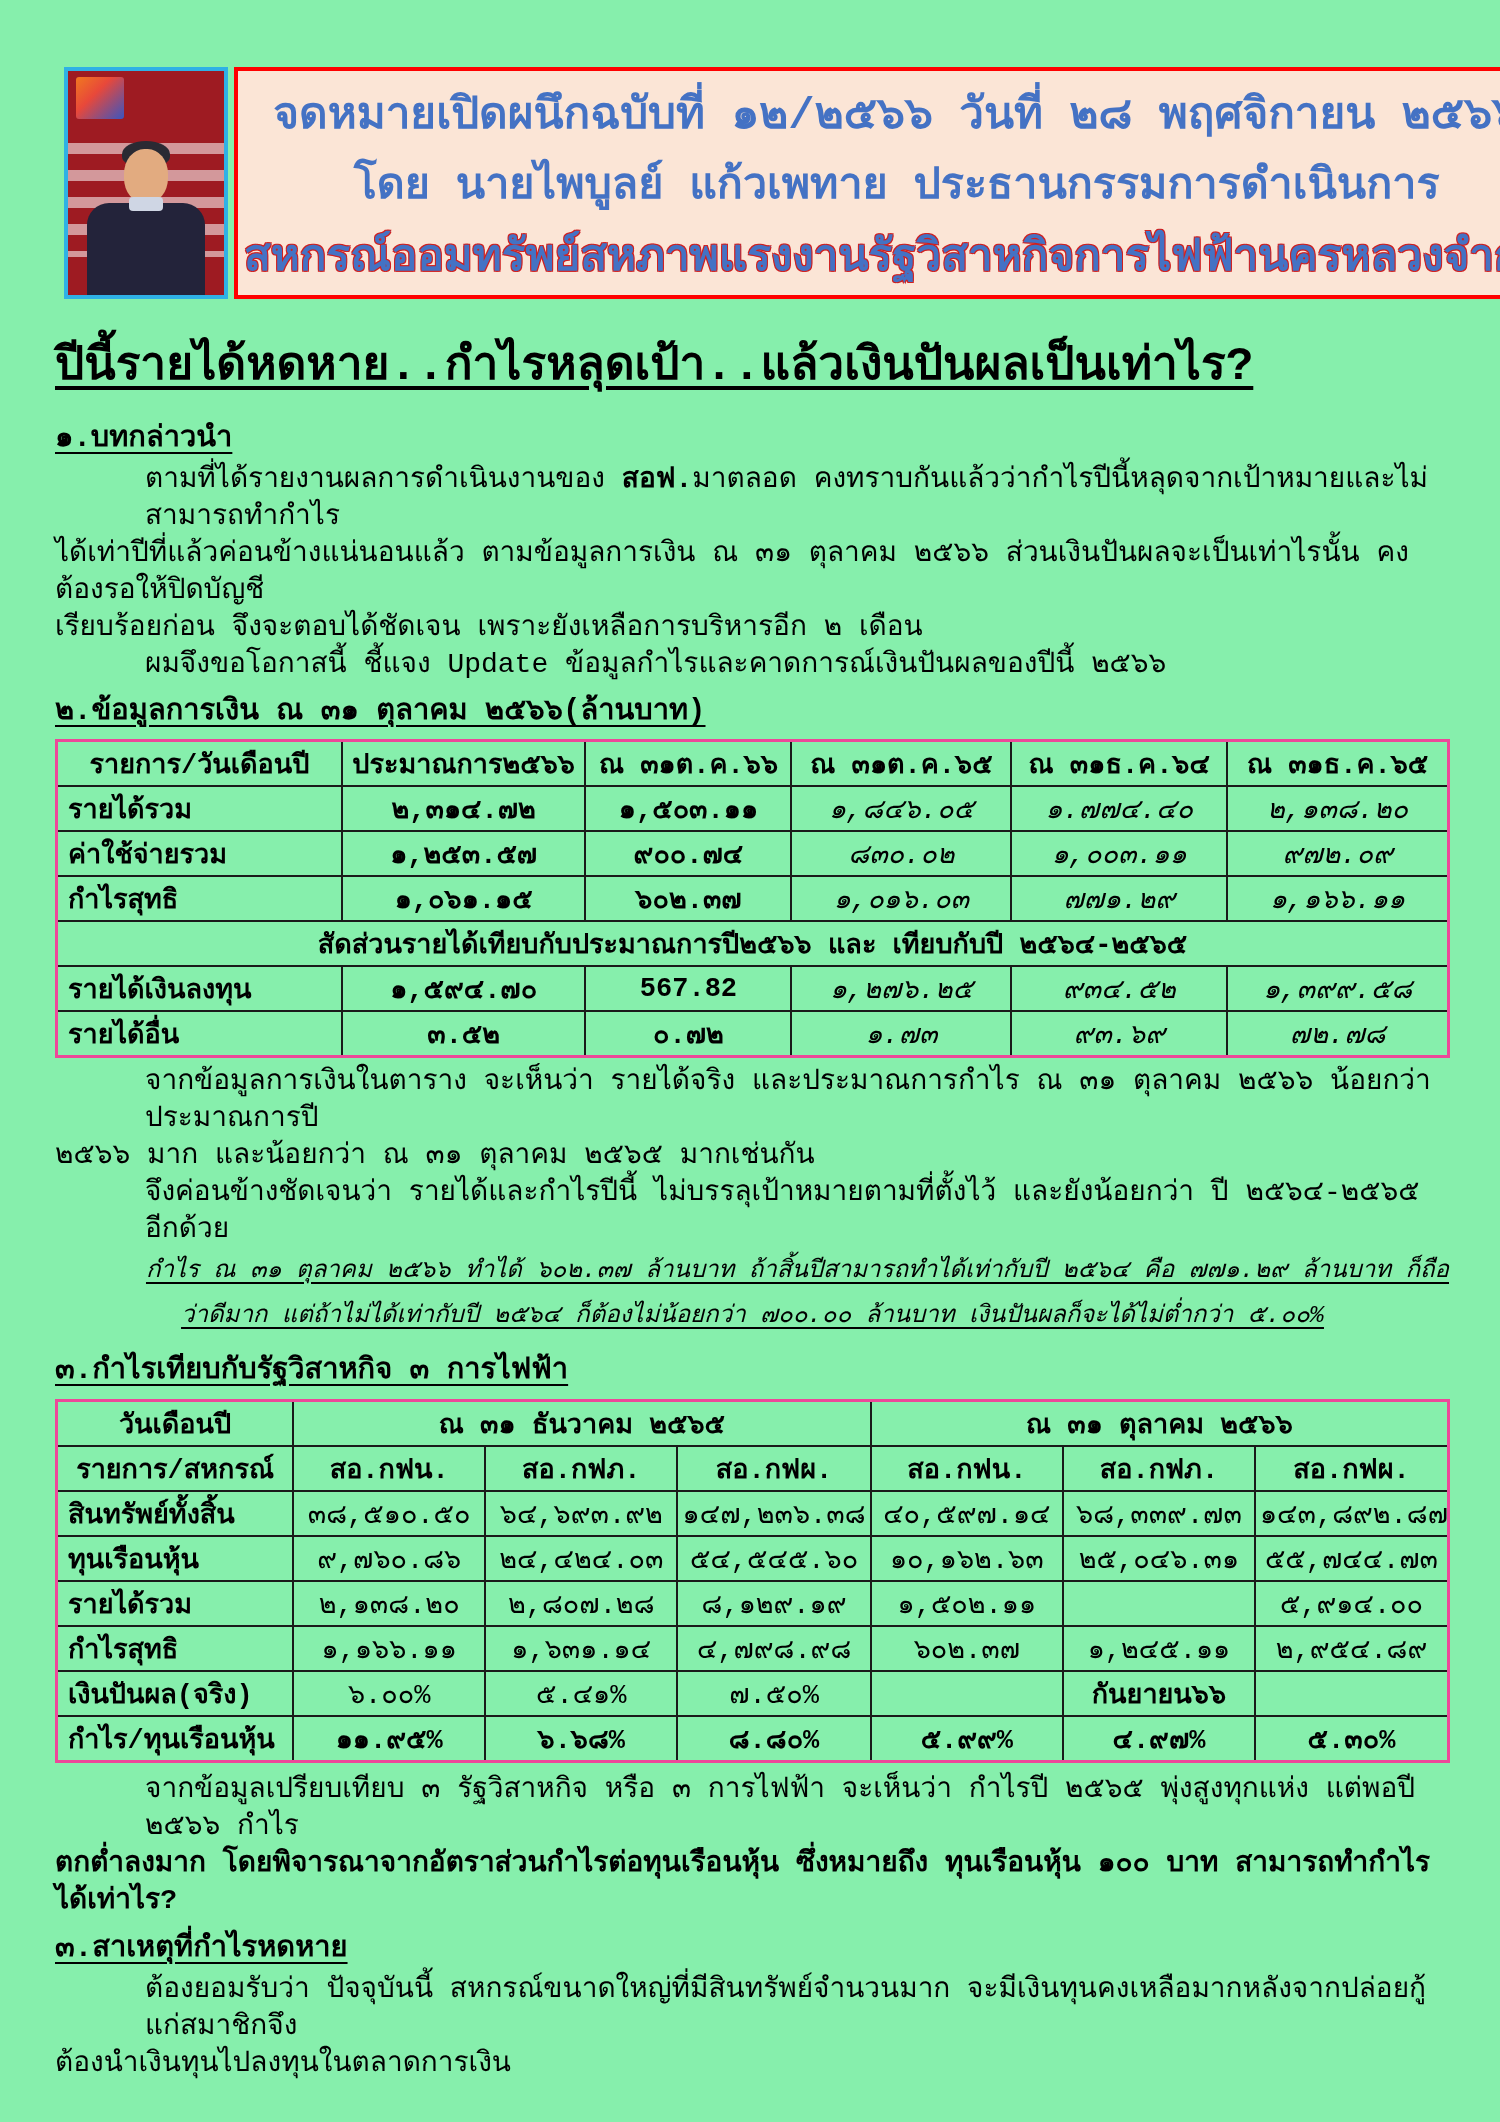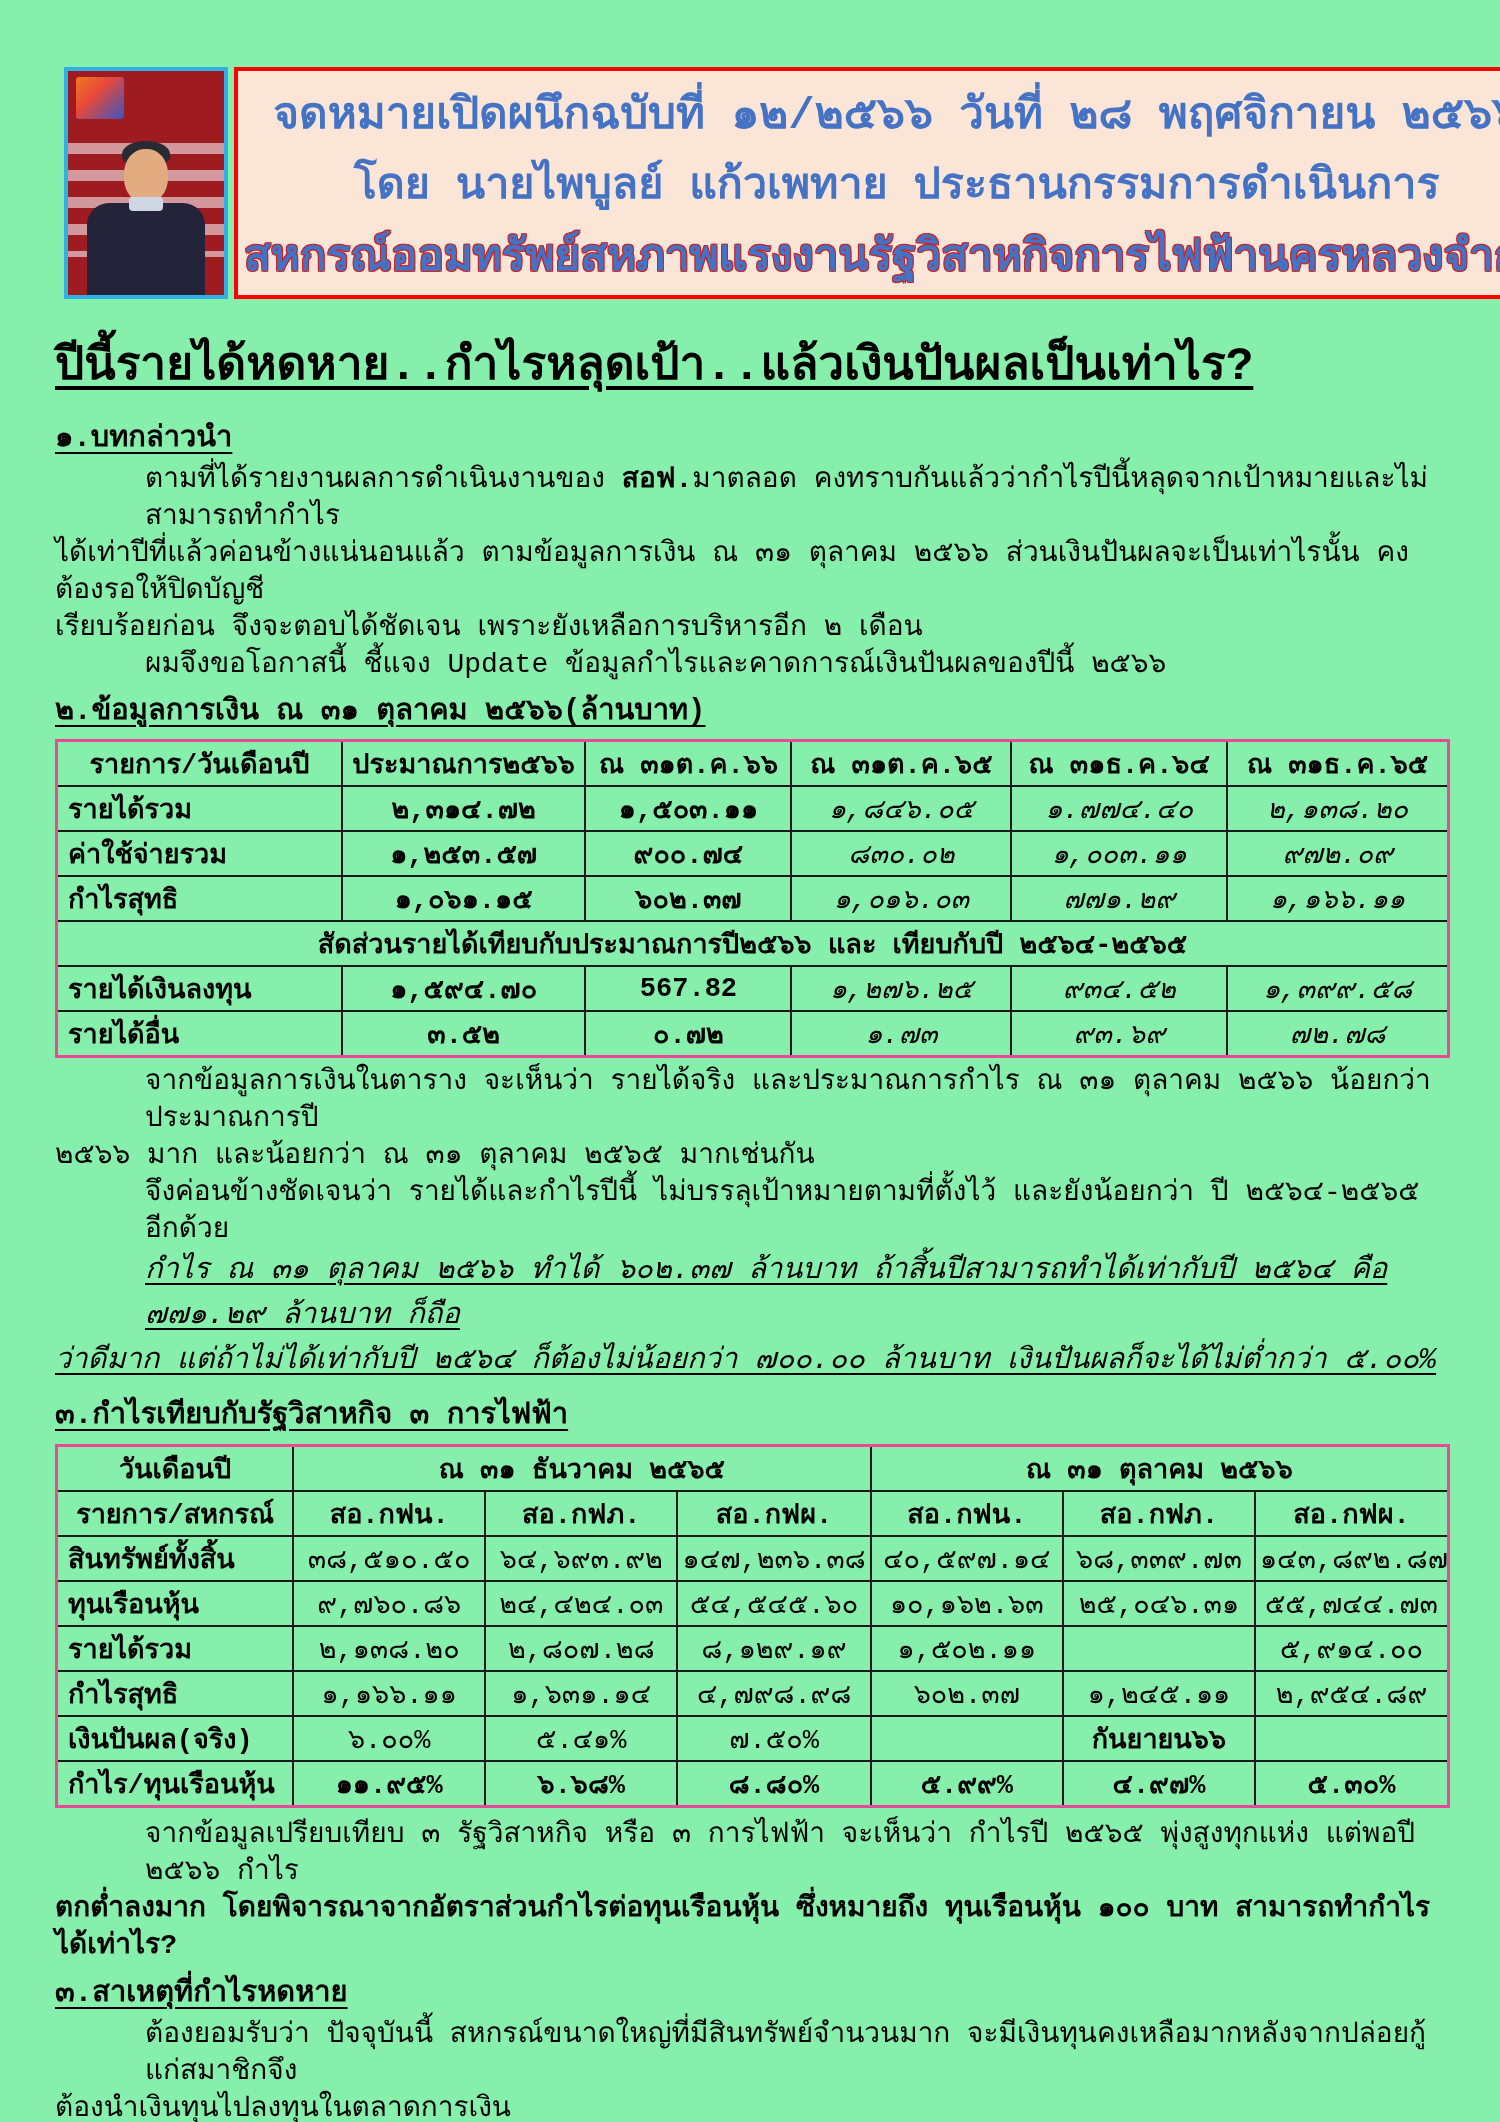--- a/index.html
+++ b/index.html
@@ -32,21 +32,21 @@
   .doc-title{margin:27px 0 4px;text-align:left;font-size:46px;font-weight:bold;
              text-decoration:underline;text-underline-offset:7px;}
   .sec-h{font-size:29px;font-weight:bold;text-decoration:underline;text-underline-offset:6px;}
   .h1s{margin:14px 0 2px;}
   .h2s{margin:3px 0 7px;}
   .h3s{margin:7px 0 8px;}
   .h4s{margin:4px 0 2px;}
   .bline{font-size:28px;line-height:37px;}
   .ind{padding-left:90px;}
   .b{font-weight:bold;}
-  .quote{font-size:29px;line-height:45px;font-style:italic;text-decoration:underline;text-underline-offset:5px;}
+  .quote{font-size:24px;line-height:45px;font-style:italic;text-decoration:underline;text-underline-offset:5px;text-align:center;}
   
   table.tbl{border-collapse:collapse;width:100%;table-layout:fixed;border:3px solid #ec4899;}
   table.tbl td{border:2px solid #1a1a1a;height:39px;font-size:27px;text-align:center;
                vertical-align:middle;padding:0 4px;overflow:hidden;white-space:nowrap;}
   table.tbl td.lbl{text-align:left;padding-left:10px;font-weight:bold;}
   table.tbl td.hd{font-weight:bold;}
   table.tbl td.it{font-style:italic;}
   .t1{margin-bottom:5px;}
   .t2{margin-bottom:8px;}
 </style>

